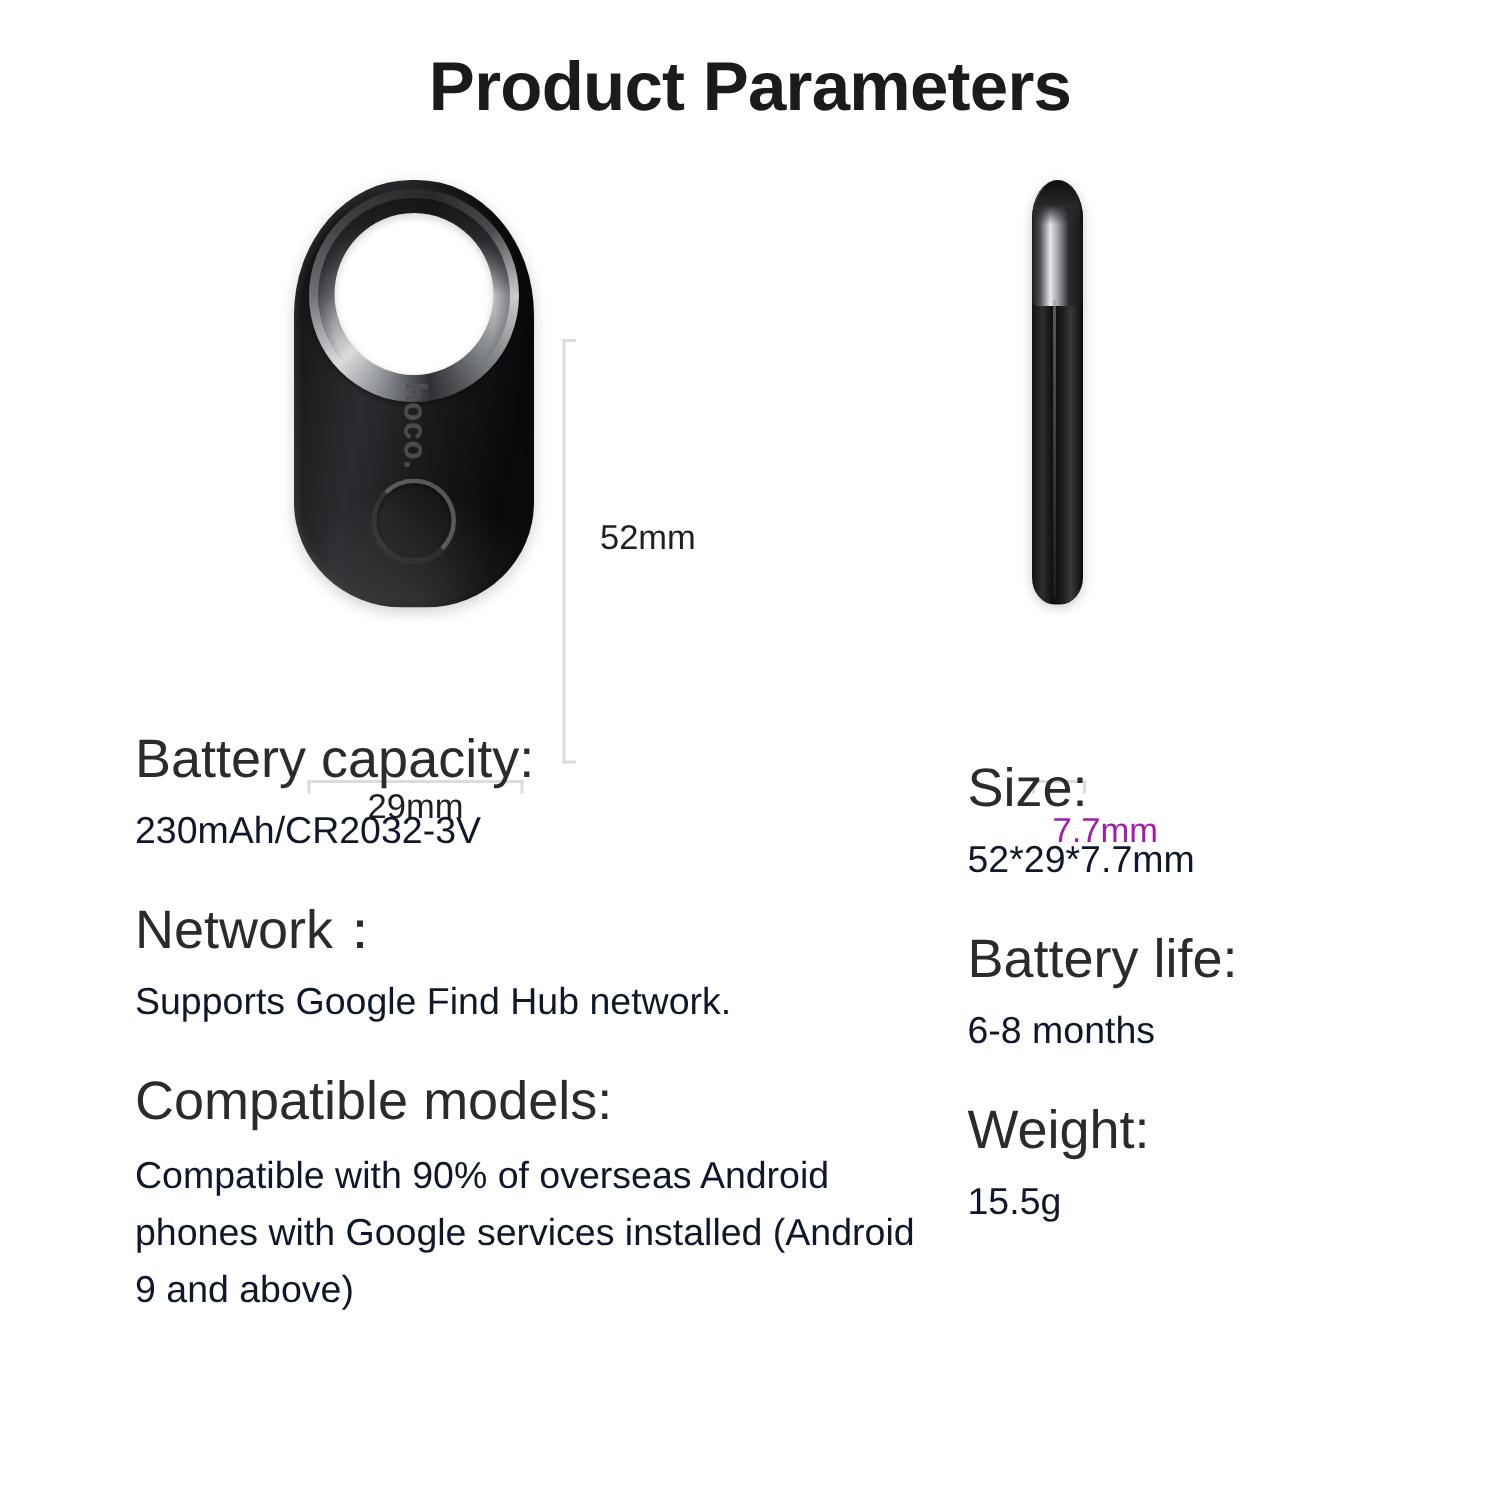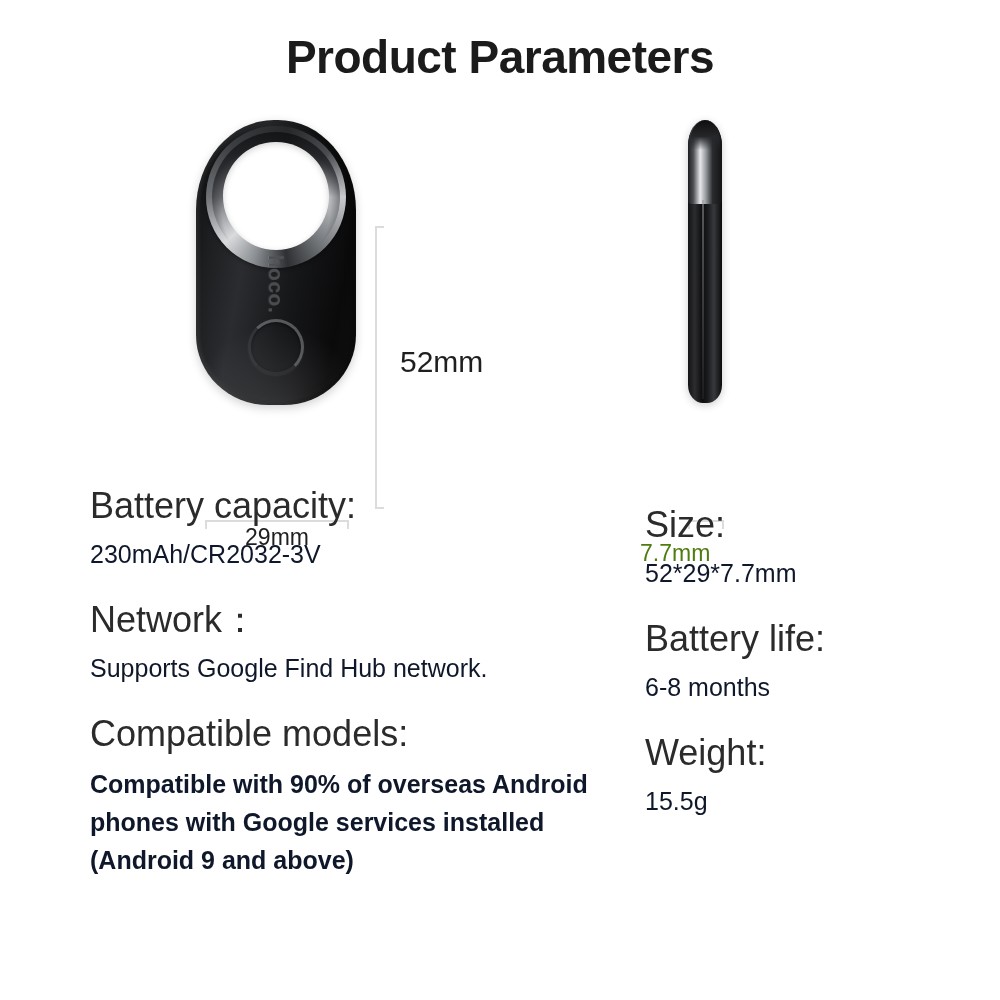--- a/index.html
+++ b/index.html
@@ -102,56 +102,56 @@
 
   
   .dim-v {
     position:absolute; left:375px; top:114px; width:9px; height:283px;
     border-left:2px solid #dcdcdc;
     border-top:2px solid #dcdcdc;
     border-bottom:2px solid #dcdcdc;
   }
   .dim-v-label {
     position:absolute; left:400px; top:233px;
-    font-size:30px; color:#1f1f1f;
+    font-size:23px; color:#1f1f1f;
   }
   .dim-h-1 {
     position:absolute; left:205px; top:408px; width:144px; height:9px;
     border-top:2px solid #dcdcdc;
     border-left:2px solid #dcdcdc;
     border-right:2px solid #dcdcdc;
   }
   .dim-h-1-label {
     position:absolute; left:205px; top:412px; width:144px; text-align:center;
     font-size:23px; color:#1f1f1f;
   }
   .dim-h-2 {
     position:absolute; left:688px; top:408px; width:36px; height:9px;
     border-top:2px solid #dcdcdc;
     border-left:2px solid #dcdcdc;
     border-right:2px solid #dcdcdc;
   }
   .dim-h-2-label {
-    position:absolute; left:640px; top:428px; width:132px; text-align:left;
-    font-size:23px; color:#4d7c0f;
+    position:absolute; left:640px; top:428px; width:132px; text-align:right;
+    font-size:23px; color:#a21caf;
   }
 
   
   .col-left  { position:absolute; left:90px;  top:482px; width:520px; }
   .col-right { position:absolute; left:645px; top:501px; width:330px; }
 
   .spec { margin-bottom:24px; }
   .spec:last-child { margin-bottom:0; }
   .spec-label {
     font-size:36px; color:#2b2b2b; line-height:1.32; font-weight:400;
   }
   .spec-value {
     font-size:25px; color:#0f172a; line-height:1.42; margin-top:7px;
   }
-  .spec-value.multi { line-height:1.52;font-weight:bold; }
+  .spec-value.multi { line-height:1.52; }
 </style>
 </head>
 <body>
 
 <div class="page">
 
   <div class="title">Product Parameters</div>
 
   <div class="hero">
 

